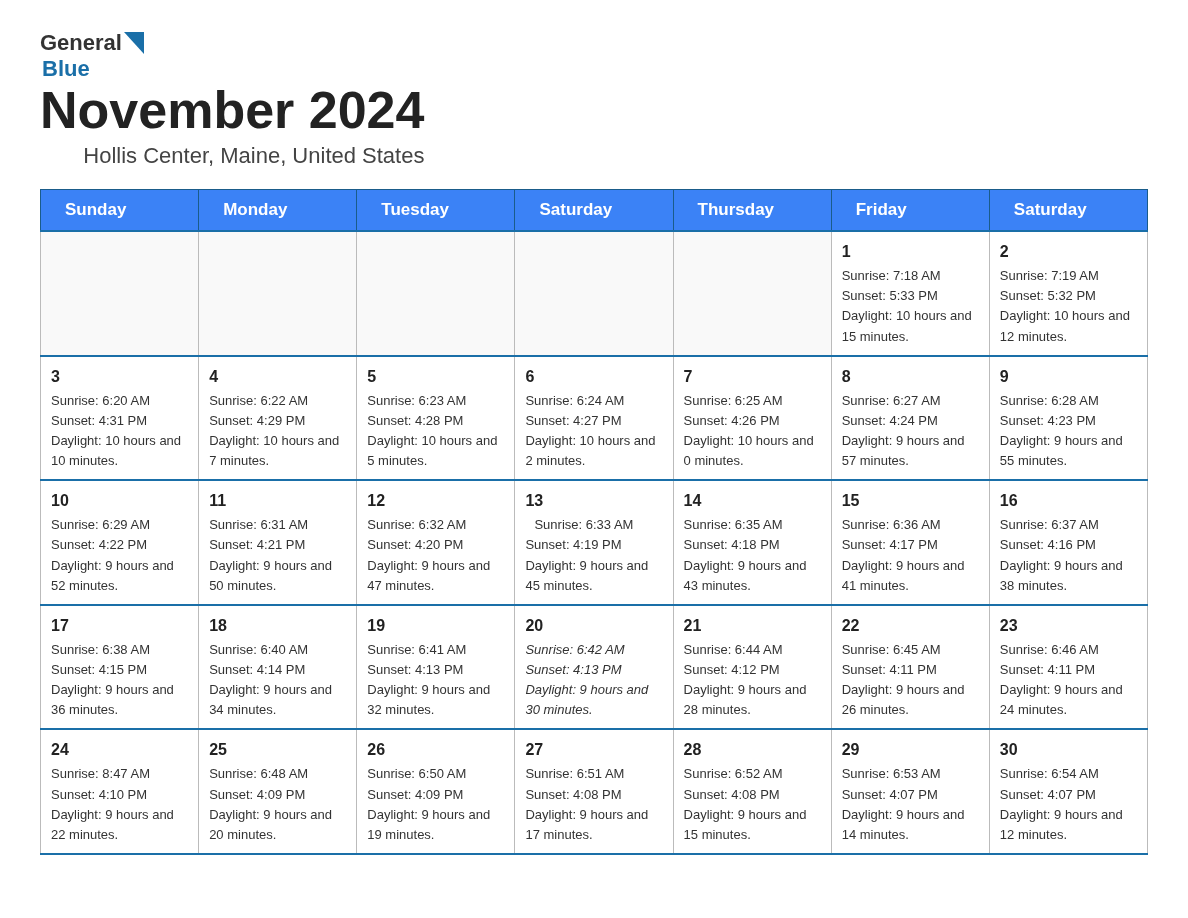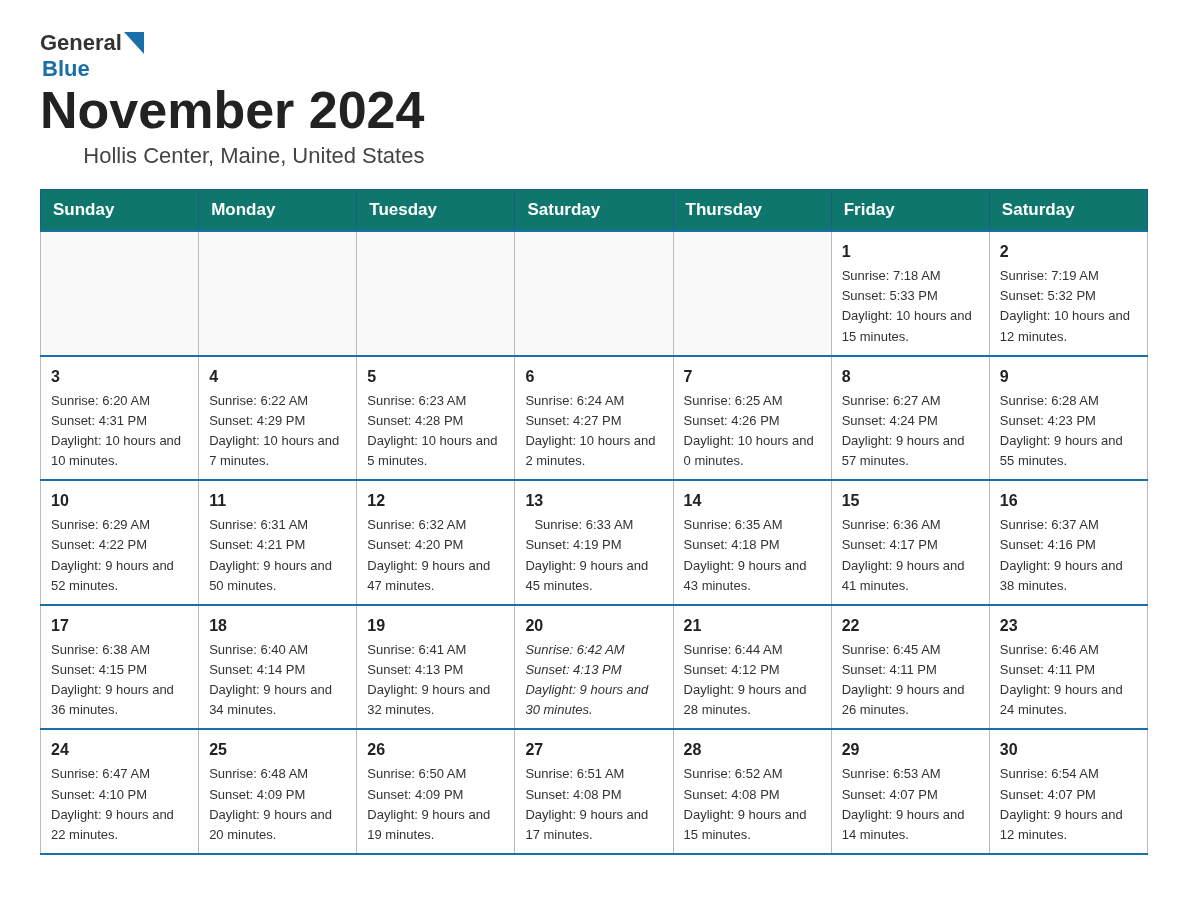--- a/index.html
+++ b/index.html
@@ -45,25 +45,25 @@
       font-size: 22px;
       color: #444;
       margin-top: 4px;
     }
     .calendar-table {
       width: 100%;
       border-collapse: collapse;
       border: 1.5px solid #999;
     }
     .calendar-table th {
-      background-color: #0f766e;
+      background-color: #3b82f6;
       color: #fff;
       font-size: 17px;
       font-weight: bold;
-      padding: 10px 12px;
+      padding: 10px 24px;
       text-align: left;
       border: 1px solid #1a5c8a;
     }
     .calendar-table td {
       vertical-align: top;
       padding: 8px 10px;
       border: 1px solid #bbb;
       width: 14.28%;
       min-height: 110px;
       font-size: 13px;
@@ -201,21 +201,21 @@
 Sunset: 4:12 PM
 Daylight: 9 hours and 28 minutes.</span></td>
         <td><span class="day-number">22</span><span class="day-info" style="white-space: pre-line;">Sunrise: 6:45 AM
 Sunset: 4:11 PM
 Daylight: 9 hours and 26 minutes.</span></td>
         <td><span class="day-number">23</span><span class="day-info" style="white-space: pre-line;">Sunrise: 6:46 AM
 Sunset: 4:11 PM
 Daylight: 9 hours and 24 minutes.</span></td>
       </tr>
       <tr>
-        <td><span class="day-number">24</span><span class="day-info" style="white-space: pre-line;">Sunrise: 6:47 AM
+        <td><span class="day-number">24</span><span class="day-info" style="white-space: pre-line;">Sunrise: 8:47 AM
 Sunset: 4:10 PM
 Daylight: 9 hours and 22 minutes.</span></td>
         <td><span class="day-number">25</span><span class="day-info" style="white-space: pre-line;">Sunrise: 6:48 AM
 Sunset: 4:09 PM
 Daylight: 9 hours and 20 minutes.</span></td>
         <td><span class="day-number">26</span><span class="day-info" style="white-space: pre-line;">Sunrise: 6:50 AM
 Sunset: 4:09 PM
 Daylight: 9 hours and 19 minutes.</span></td>
         <td><span class="day-number">27</span><span class="day-info" style="white-space: pre-line;">Sunrise: 6:51 AM
 Sunset: 4:08 PM

